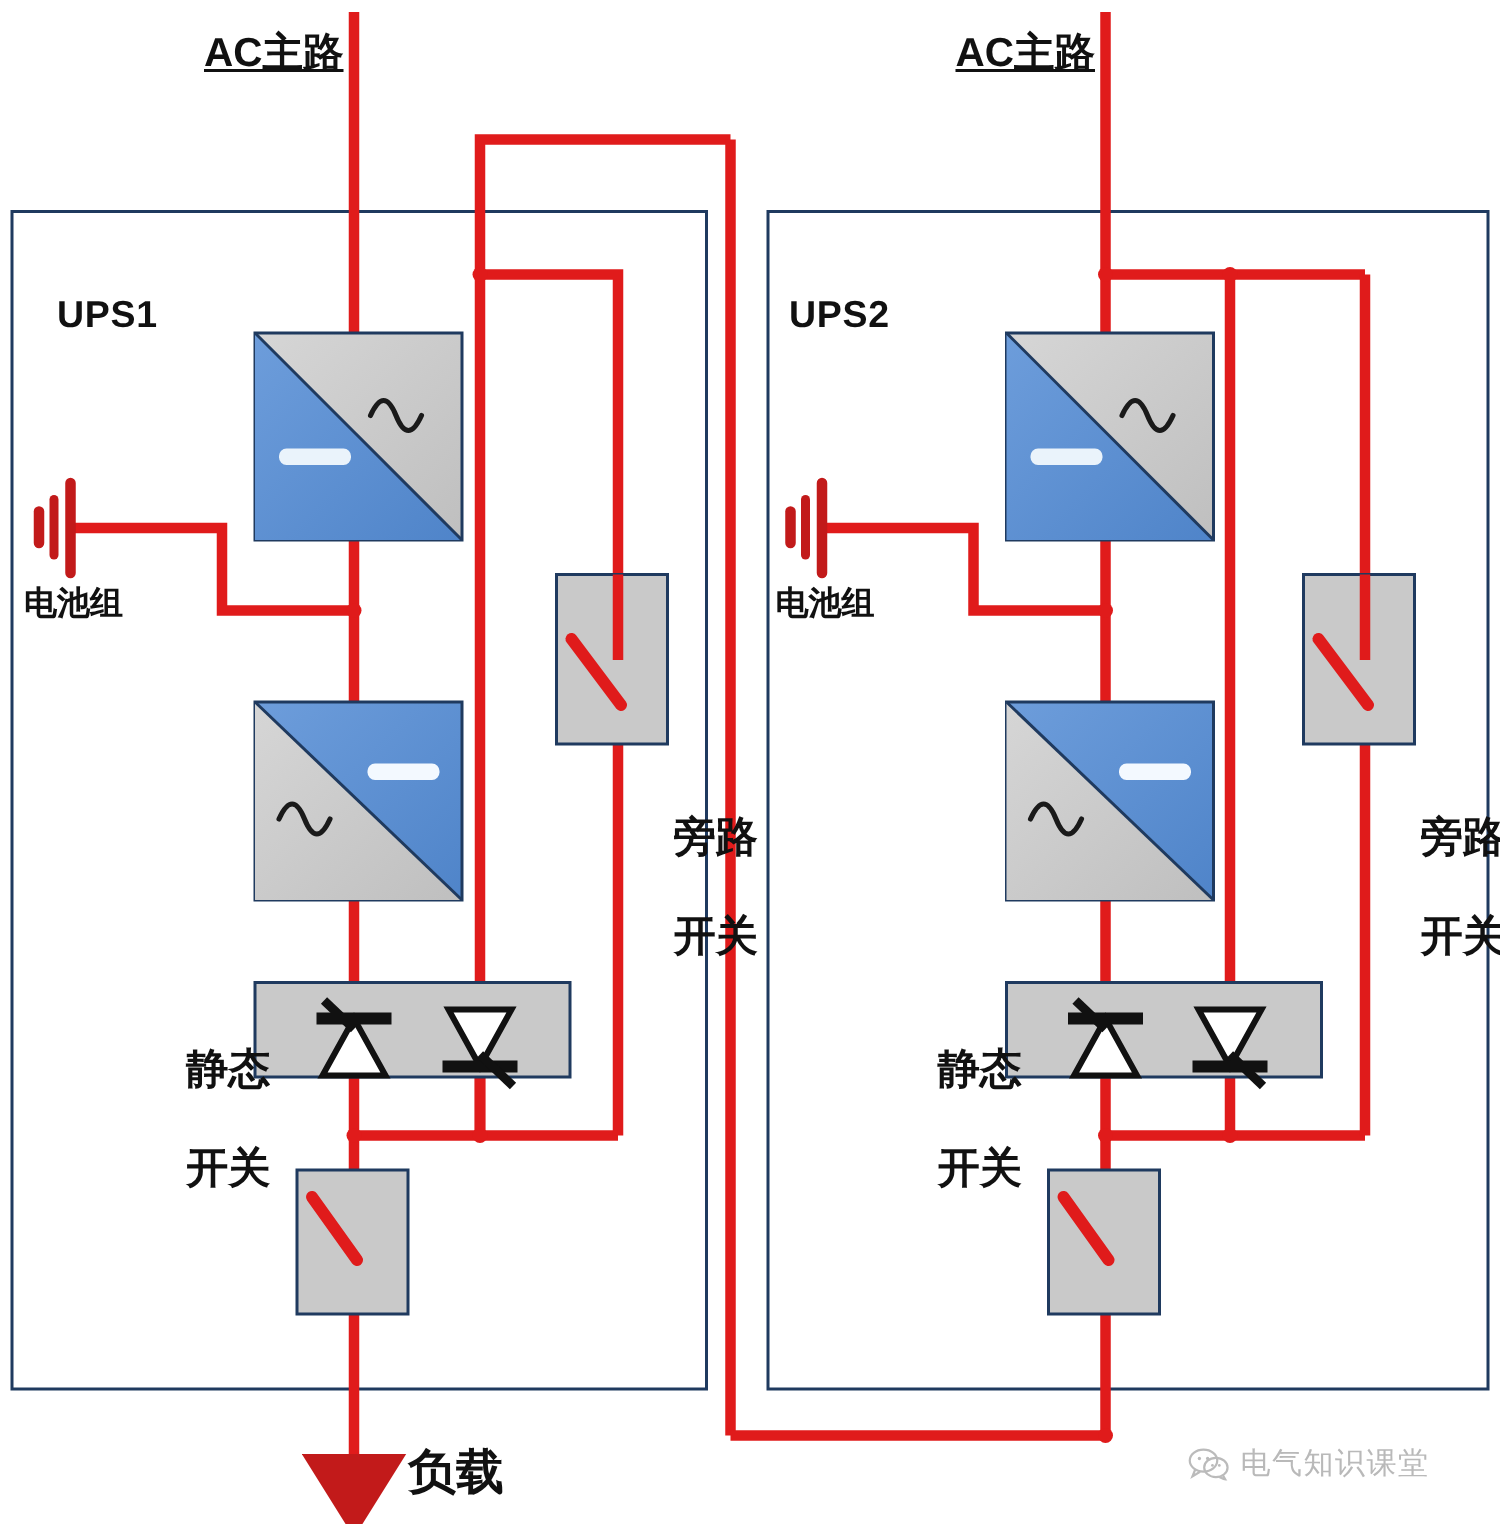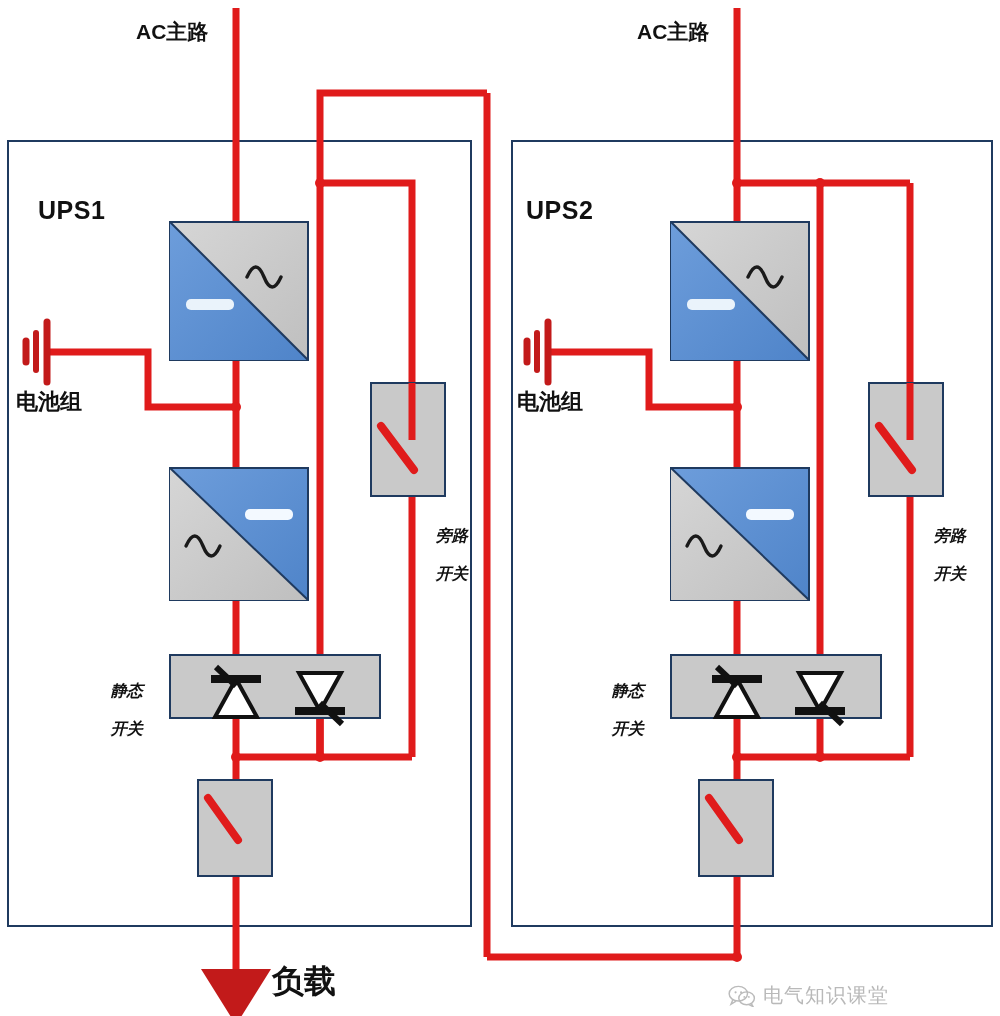--- a/index.html
+++ b/index.html
@@ -6,24 +6,24 @@
   body{
     width:1000px;height:1016px;
     background:#ffffff;
     font-family:"Liberation Sans","DejaVu Sans",sans-serif;
     overflow:hidden;
     position:relative;
   }
   #stage{position:absolute;left:0;top:0;width:1000px;height:1016px;}
   svg#diagram{position:absolute;left:0;top:0;width:1000px;height:1016px;}
   .lbl{position:absolute;font-weight:bold;color:#111111;white-space:pre;line-height:1.18;}
-  .lbl-ac{font-size:21px;font-family:"Liberation Sans",sans-serif;}
+  .lbl-ac{font-size:27px;font-family:"Liberation Sans",sans-serif;text-decoration:underline;}
   .lbl-ups{font-size:25px;letter-spacing:.5px;margin-top:28px;}
   .lbl-cn{font-size:22px;}
-  .lbl-cn2{font-size:16px;text-align:left;font-style:italic;}
+  .lbl-cn2{font-size:28px;text-align:left;}
   .wm{position:absolute;display:flex;align-items:center;gap:7px;color:#b9b9b9;
       font-size:20px;letter-spacing:1px;}
   .wm-icon{width:28px;height:22px;display:block;}
 </style>
 </head>
 <body>
 
 <div id="stage">
 
   <svg id="diagram" viewBox="0 0 1000 1016">
@@ -232,21 +232,21 @@
     <span>静态</span><br>
     <span>开关</span>
   </div>
   <div class="lbl lbl-cn2" style="left:594px;top:663px;">
     <span>静态</span><br>
     <span>开关</span>
   </div>
 
   <div class="lbl lbl-cn" style="left:272px;top:963px;font-size:32px;">负载</div>
 
-  <div class="wm" style="left:728px;top:962px;margin-top:20px;">
+  <div class="wm" style="left:792px;top:962px;">
     <svg class="wm-icon" viewBox="0 0 30 24">
       <ellipse cx="11" cy="9.5" rx="10" ry="8" fill="none" stroke="#bbbbbb" stroke-width="1.6"></ellipse>
       <path d="M5,16 L3,21 L8.5,17.6" fill="none" stroke="#bbbbbb" stroke-width="1.6"></path>
       <ellipse cx="20" cy="14.5" rx="8.5" ry="7" fill="none" stroke="#bbbbbb" stroke-width="1.6"></ellipse>
       <path d="M25,20 L27,23.5 L22.5,21.4" fill="none" stroke="#bbbbbb" stroke-width="1.6"></path>
       <circle cx="8" cy="8" r="1.2" fill="#bbbbbb"></circle>
       <circle cx="14" cy="8" r="1.2" fill="#bbbbbb"></circle>
       <circle cx="17.5" cy="13" r="1" fill="#bbbbbb"></circle>
       <circle cx="22.5" cy="13" r="1" fill="#bbbbbb"></circle>
     </svg>

